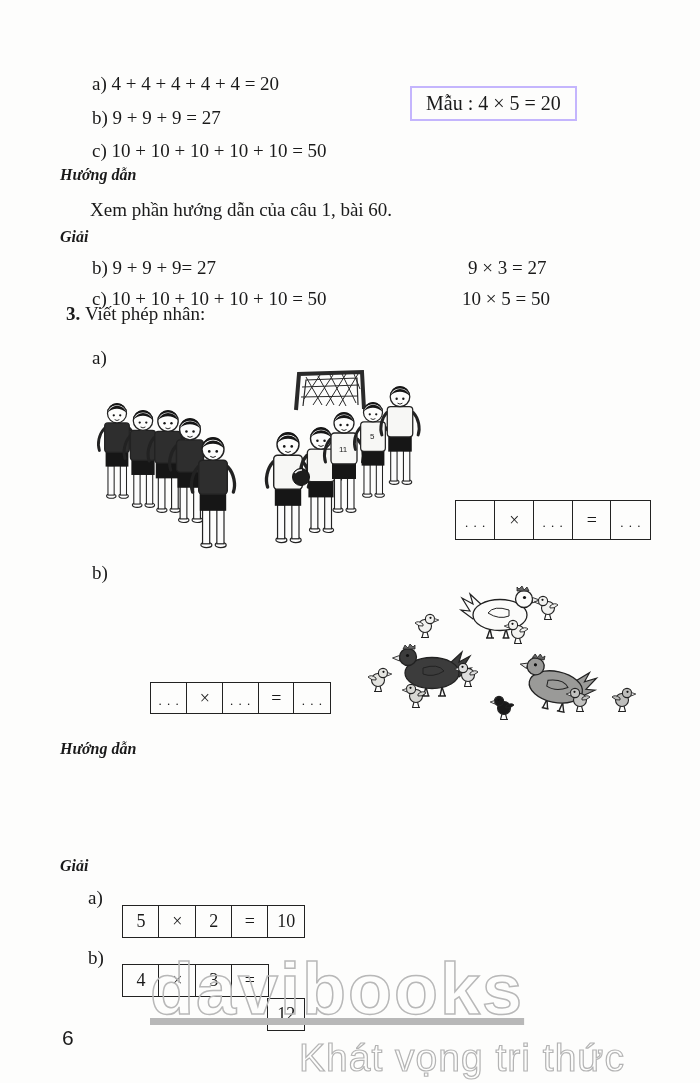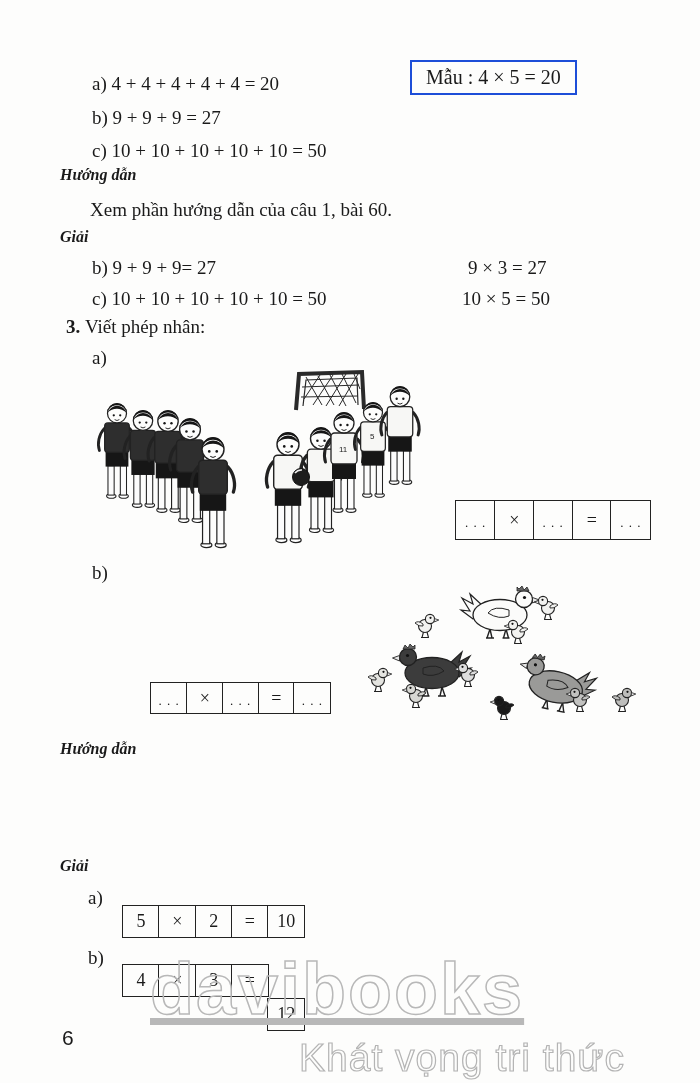--- a/index.html
+++ b/index.html
@@ -13,22 +13,22 @@
     color: #1a1a1a;
   }
   .abs { position: absolute; }
   .body-text { font-size: 19px; line-height: 1.25; white-space: nowrap; }
   .bold { font-weight: bold; }
   .heading {
     position: absolute; left: 60px; width: 600px;
     text-align: left; font-size: 16px; font-weight: bold; font-style: italic;
   }
   .sample-box {
-    position: absolute; border: 2px solid #1d4ed8;
-    padding: 4px 14px; font-size: 20px; white-space: nowrap; background: #fdfdfc;
+    position: absolute; border: 2px solid #c4b5fd;
+    padding: 4px 14px; font-size: 20px; white-space: nowrap; background: #fdfdfc; margin-top: 26px;
   }
   .cellrow { position: absolute; display: flex; }
   .cell {
     border: 1.7px solid #222; background: #fdfdfc;
     display: flex; align-items: center; justify-content: center;
     font-size: 18px; margin-left: -1.7px;
   }
   .cell:first-child { margin-left: 0; }
   .cell.dots { font-size: 13px; letter-spacing: 1px; padding-top: 6px; }
   .guide-box {
@@ -76,21 +76,21 @@
     <span>b) </span>
     <span>9 + 9 + 9= 27</span>
   </div>
   <div class="abs body-text" style="left:468px; top:256px;">9 × 3 = 27</div>
   <div class="abs body-text" style="left:92px; top:287px;">
     <span>c) </span>
     <span>10 + 10 + 10 + 10 + 10 = 50</span>
   </div>
   <div class="abs body-text" style="left:462px; top:287px;">10 × 5 = 50</div>
 
-  <div class="abs body-text" style="left:66px; top:315px;">
+  <div class="abs body-text" style="left:66px; top:302px;">
     <span class="bold">3. </span>
     <span>Viết phép nhân:</span>
   </div>
   <div class="abs body-text" style="left:92px; top:346px;">a)</div>
 
   <div class="illus" style="left:70px; top:365px;">
     <svg width="392" height="196" viewBox="0 0 392 196">
       <defs>
         <g id="kid">
           <ellipse cx="-6" cy="-1" rx="5" ry="2.4" fill="#fff" stroke="#222" stroke-width="1.1"></ellipse>

